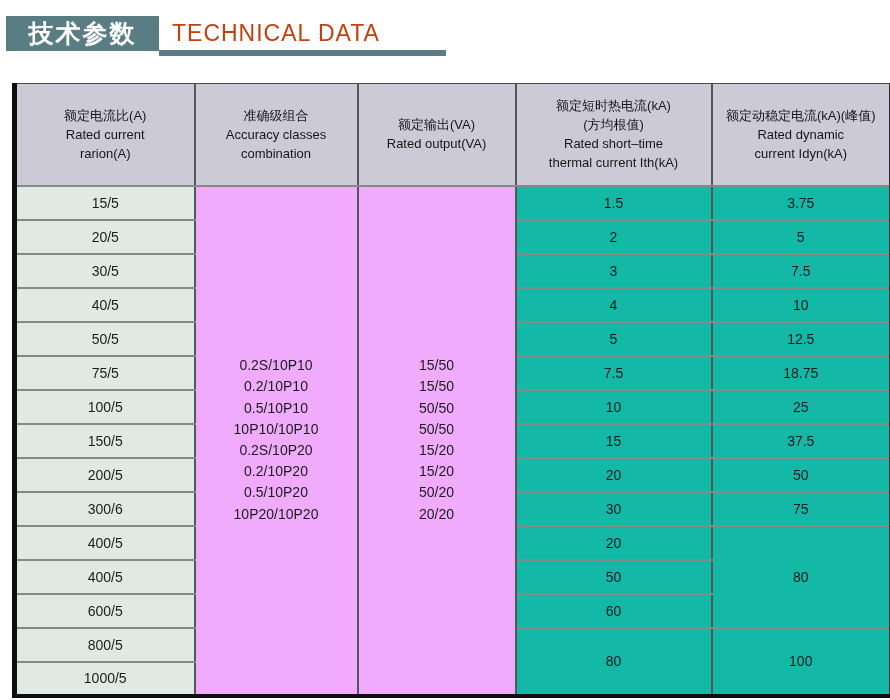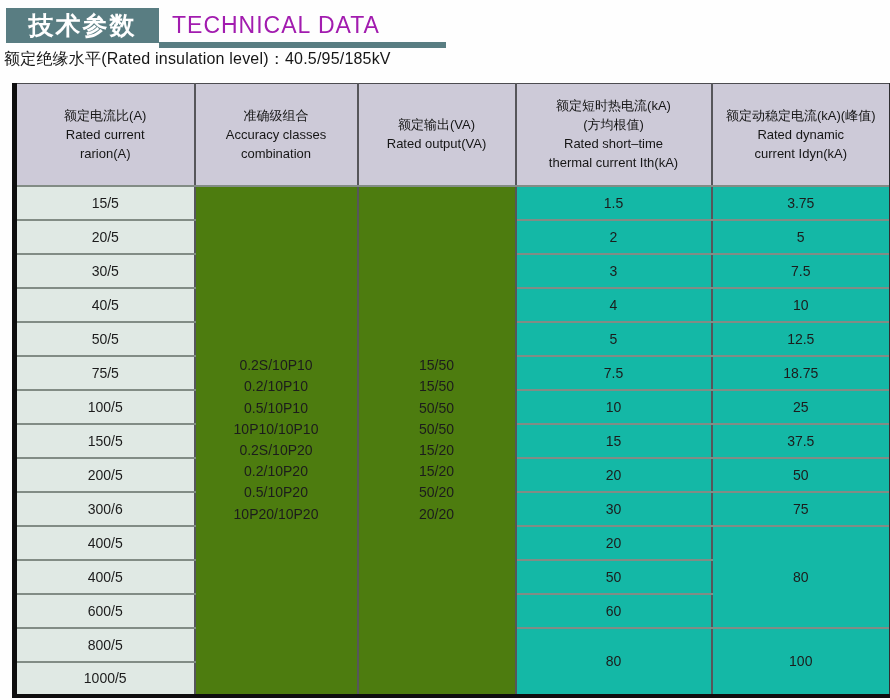--- a/index.html
+++ b/index.html
@@ -10,33 +10,33 @@
   }
   .page {
     position: relative;
     width: 890px;
     height: 700px;
     background: #fefefe;
     overflow: hidden;
   }
 
   
-  .title-band { position: absolute; left: 0; top: 4px; width: 890px; height: 46px; }
+  .title-band { position: absolute; left: 0; top: 12px; width: 890px; height: 46px; }
   .title-zh-box {
     position: absolute; left: 6px; top: 4px;
     width: 153px; height: 35px;
     background: #597d82;
     display: flex; align-items: center; justify-content: center;
   }
   .title-zh {
     color: #ffffff; font-size: 25px; font-weight: bold; letter-spacing: 2px;
   }
   .title-en {
     position: absolute; left: 172px; top: 8px;
-    font-size: 23px; color: #a21caf; letter-spacing: 1px;
+    font-size: 23px; color: #c2410c; letter-spacing: 1px;
   }
   .title-underline {
     position: absolute; left: 159px; top: 38px;
     width: 287px; height: 6px;
     background: #597d82;
   }
   .subtitle {
     position: absolute; left: 4px; top: 49px;
     font-size: 16px; color: #161616; letter-spacing: 0.2px;
   }
@@ -59,37 +59,36 @@
     vertical-align: middle;
     font-weight: normal;
     overflow: hidden;
   }
   table.spec th { background: #cdcad8; font-size: 13px; line-height: 19px; color: #161616; }
   table.spec tr.hdr { height: 102px; }
   table.spec tr.r { height: 34px; }
   td.ratio { background: #e0e9e4; font-size: 14px; }
   td.data  { background: #14b8a6; font-size: 14px; }
   td.thick-r, th.thick-r { border-right: 3px solid #3c3c40; margin-left: 36px; }
-  td.merged-list { background: #4d7c0f; }
+  td.merged-list { background: #f0abfc; }
   .mline { font-size: 14px; line-height: 21.2px; }
 </style>
 </head>
 <body>
 
 <div class="page">
 
   <div class="title-band">
     <div class="title-zh-box">
       <span class="title-zh">技术参数</span>
     </div>
     <span class="title-en">TECHNICAL DATA</span>
     <div class="title-underline"></div>
   </div>
 
-  <div class="subtitle">额定绝缘水平(Rated insulation level)：40.5/95/185kV</div>
 
   <table class="spec">
     <colgroup>
       <col style="width:180px">
         <col style="width:163px">
         <col style="width:158px">
         <col style="width:196px">
         <col style="width:179px">
     </colgroup>
     <tbody>

